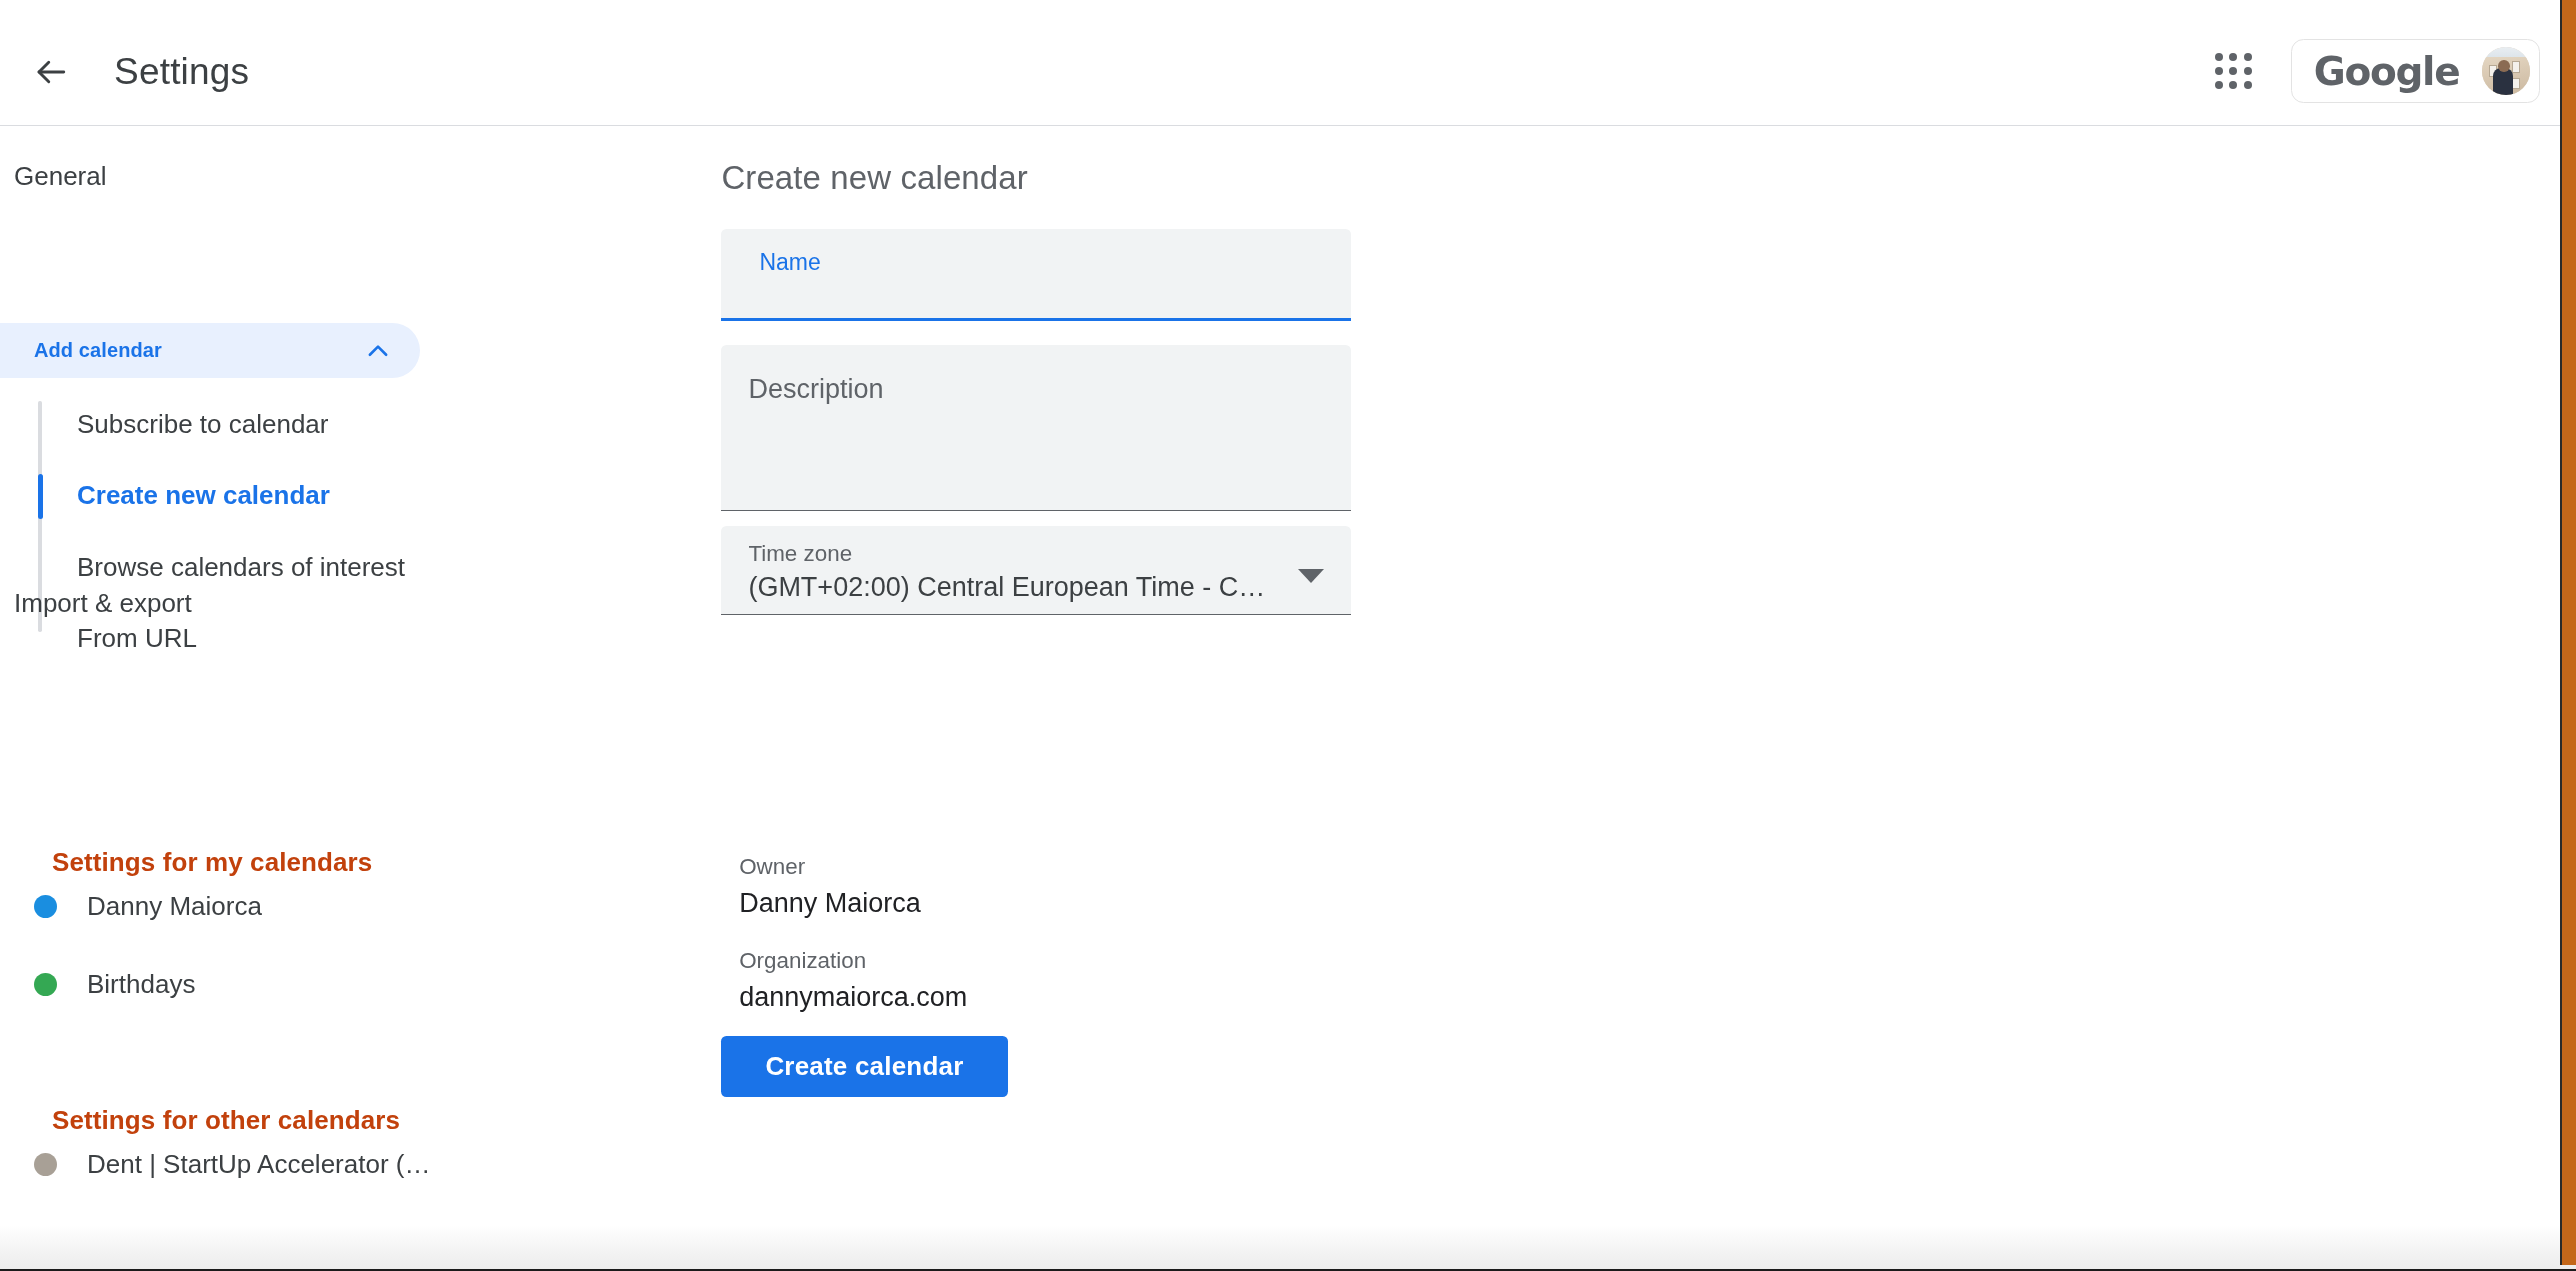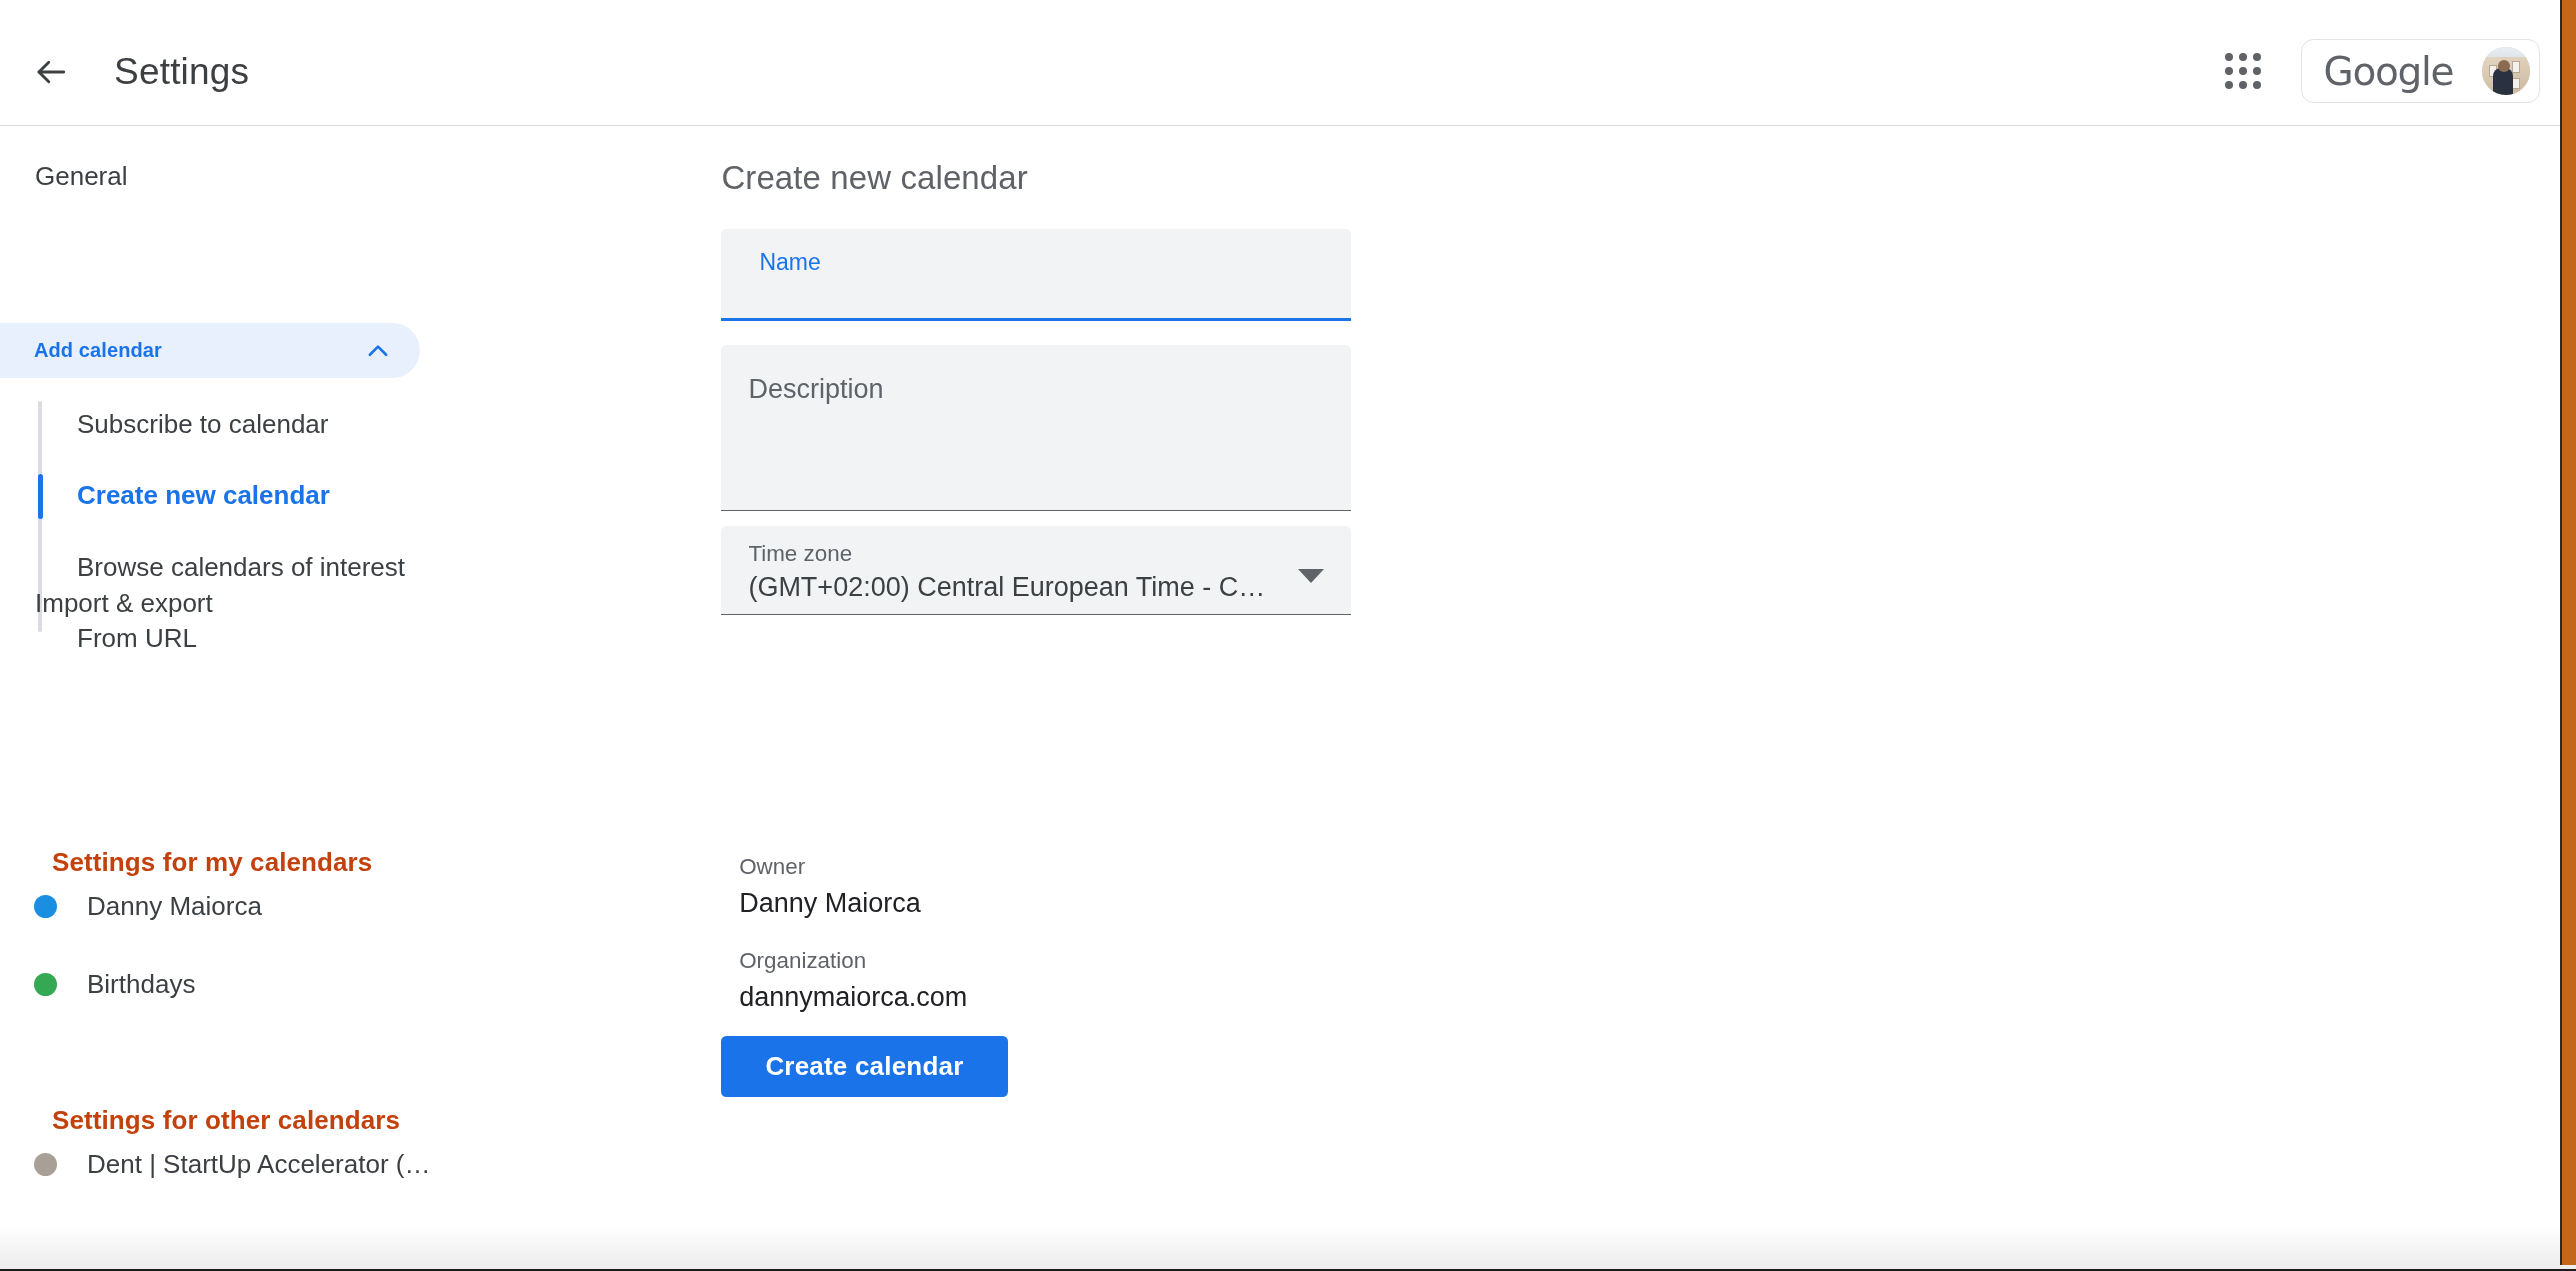--- a/index.html
+++ b/index.html
@@ -104,22 +104,23 @@
     border-radius: 12.5px;
     background: #ffffff;
     cursor: pointer;
   }
   .google-word {
     font-size: 39px;
     line-height: 1;
     color: #5f6368;
     font-family: "DejaVu Sans", "Liberation Sans", sans-serif;
     letter-spacing: -1.3px;
-    margin-right: 29px;
+    margin-right: 23px;
     user-select: none;
+    font-weight: bold;
   }
   .avatar {
     width: 48px;
     height: 48px;
     border-radius: 50%;
     overflow: hidden;
     position: relative;
     background: #d9cdbc;
     flex: none;
   }
@@ -201,21 +202,21 @@
   }
 
   .nav-top-item {
     position: absolute;
     left: 0;
     height: 57px;
     display: flex;
     align-items: center;
     font-size: 26px;
     color: #3c4043;
-    padding-left: 35px;
+    padding-left: 14px;
     cursor: pointer;
     white-space: nowrap;
   }
 
   #nav-general { top: 38px; width: 420px; }
   #nav-import  { top: 465px; width: 420px; }
 
   
   .nav-pill {
     position: absolute;

